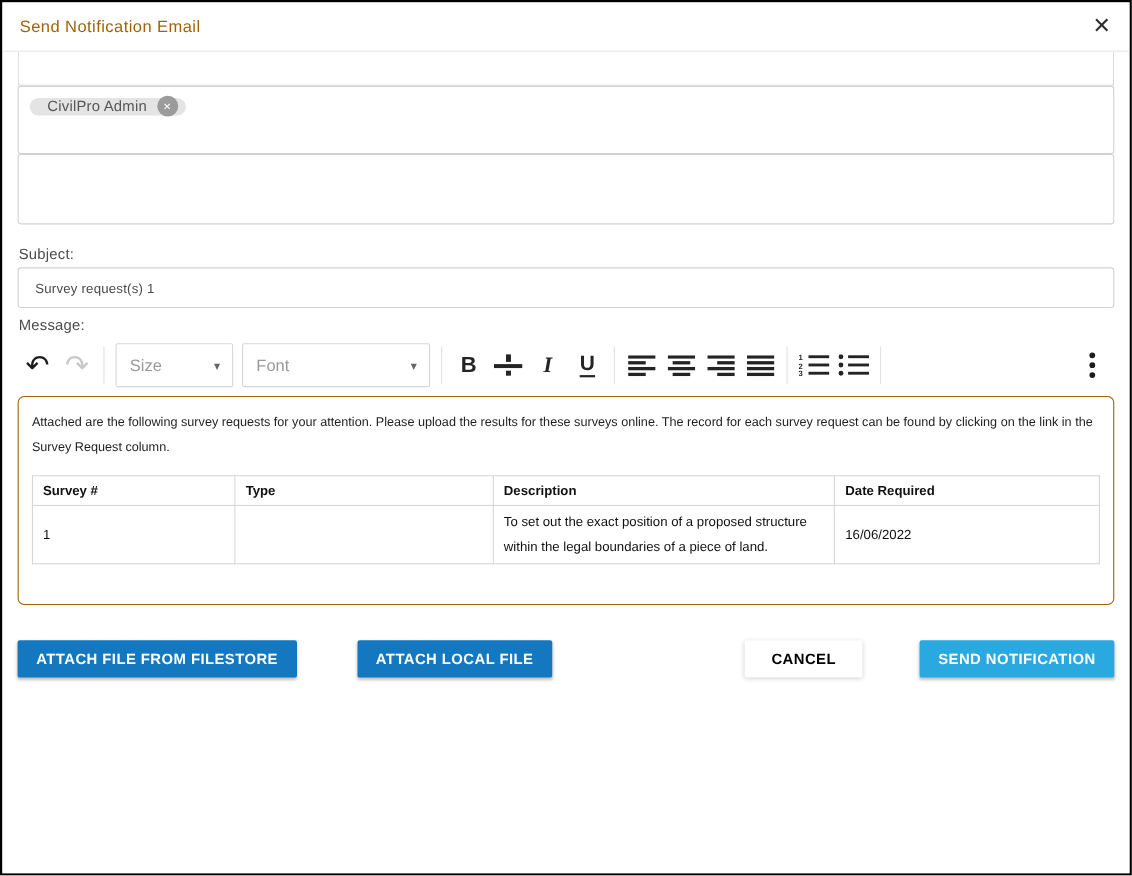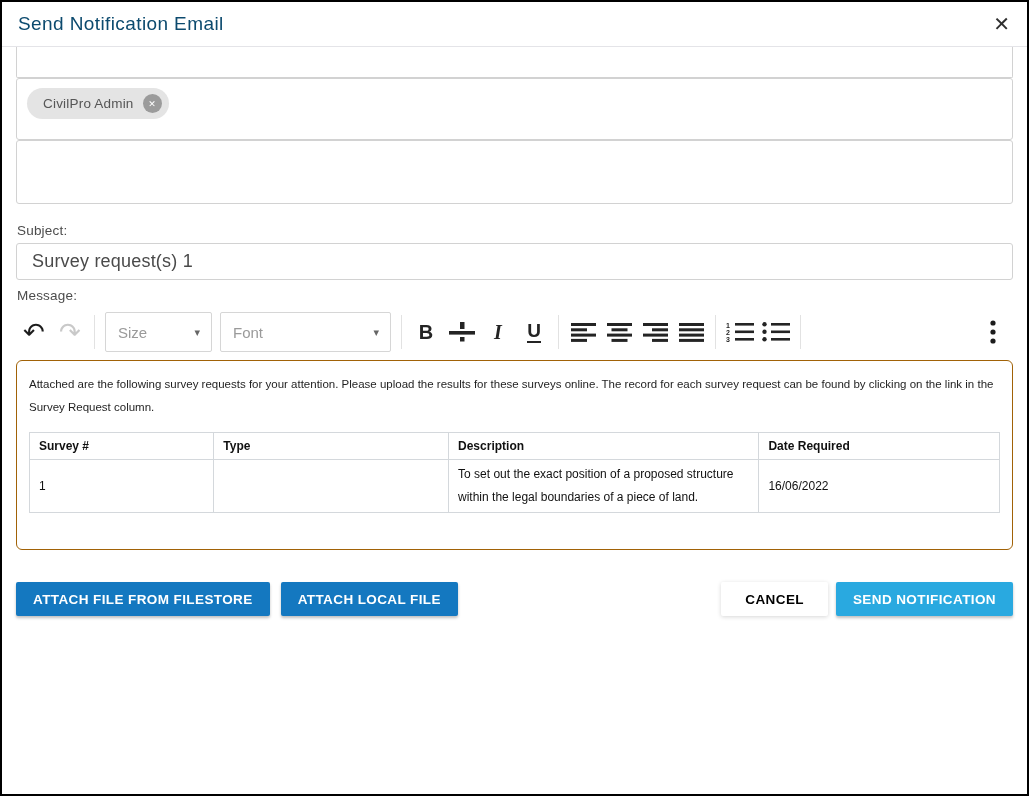--- a/index.html
+++ b/index.html
@@ -1,30 +1,30 @@
 <!DOCTYPE html>
 <html><head>
 <meta charset="utf-8">
 <style>
   html,body{margin:0;padding:0;background:#fff;font-family:"Liberation Sans",sans-serif;}
   .frame{width:1029px;height:796px;box-sizing:border-box;border:2px solid #000;background:#fff;overflow:hidden;position:relative;}
   
   .modal-header{height:45px;border-bottom:1px solid #e4e4e8;display:flex;align-items:center;justify-content:space-between;padding:0 17px 0 16px;box-sizing:border-box;}
-  .modal-title{font-size:19px;color:#0c4a6e;letter-spacing:.4px;}
+  .modal-title{font-size:15px;color:#a16207;letter-spacing:.4px;}
   .close-btn{font-size:20px;color:#2e2e2e;line-height:1;cursor:pointer;}
   .content{padding:0 14px;box-sizing:border-box;}
   
   .cut-input{height:30px;border:1px solid #d2d2d2;border-top:none;border-radius:0 0 2px 2px;}
   .field-label{font-size:13.5px;color:#4c4c4c;margin:19px 0 5px 1px;letter-spacing:.2px;}
   .box{border:1px solid #d2d2d2;border-radius:3px;box-sizing:border-box;background:#fff;}
   .cc-box{height:62px;padding:9px 10px;}
-  .chip{display:inline-flex;align-items:center;gap:9px;background:#e4e4e4;border-radius:17px;padding:0 7px 0 16px;height:31px;font-size:13.5px;color:#565656;letter-spacing:.2px;}
+  .chip{display:inline-flex;align-items:center;gap:9px;background:#e4e4e4;border-radius:17px;padding:0 7px 0 16px;height:16px;font-size:13.5px;color:#565656;letter-spacing:.2px;}
   .chip-x{width:19px;height:19px;border-radius:50%;background:#9b9b9b;color:#fff;display:flex;align-items:center;justify-content:center;font-size:9px;cursor:pointer;}
   .attach-box{height:64px;}
-  .subject-input{height:37px;display:flex;align-items:center;padding:0 15px;font-size:18px;color:#4a4a4a;letter-spacing:.2px;}
+  .subject-input{height:37px;display:flex;align-items:center;padding:0 15px;font-size:12px;color:#4a4a4a;letter-spacing:.2px;}
   .msg-label{margin-top:8px;}
   
   .toolbar{display:flex;align-items:center;margin-top:4px;height:48px;}
   .tb-sep{width:1px;height:34px;background:#e2e2e2;margin:0 6px;flex:none;}
   .tb-btn{min-width:36px;height:40px;display:flex;align-items:center;justify-content:center;color:#242424;cursor:pointer;flex:none;}
   .undo-g{font-size:26px;color:#1c1c1c;line-height:1;}
   .redo-g{font-size:26px;color:#c9c9c9;line-height:1;}
   .dropdown{width:107px;height:40px;border:1px solid #d6d6d6;border-radius:2px;display:flex;align-items:center;justify-content:space-between;padding:0 11px 0 12px;box-sizing:border-box;color:#9a9a9a;font-size:15px;cursor:pointer;flex:none;margin:0 4px;}
   .dropdown.font-dd{width:171px;}
   .caret{color:#666;font-size:11px;}
@@ -33,21 +33,21 @@
   .g-under{font-weight:bold;font-size:19px;border-bottom:2px solid #242424;line-height:1.05;}
   .kebab{margin-left:auto;margin-right:2px;}
   
   .editor-box{margin-top:4px;border:1px solid #a16207;border-radius:6px;height:190px;padding:2px 12px;box-sizing:border-box;overflow:hidden;}
   .editor-par{font-size:11.5px;color:#1f1f1f;line-height:23px;margin:10px 0 0 0;letter-spacing:0;}
   .msg-table{border-collapse:collapse;width:100%;margin-top:13px;table-layout:fixed;}
   .msg-table th,.msg-table td{border:1px solid #d4d8dc;font-size:12px;text-align:left;color:#111;padding:3px 9px;font-weight:normal;}
   .msg-table th{font-weight:bold;height:20px;}
   .msg-table td{height:46px;line-height:23px;}
   
-  .footer{display:flex;align-items:flex-end;margin-top:32px;}
+  .footer{display:flex;align-items:flex-end;margin-top:32px;gap:44px;}
   .btn{height:34px;display:inline-flex;align-items:center;justify-content:center;font-size:13.5px;font-weight:bold;letter-spacing:.4px;padding:0 17px;border-radius:2px;box-shadow:0 2px 3px rgba(0,0,0,.25);cursor:pointer;color:#fff;white-space:nowrap;}
   .btn-filestore{background:#1478c0;margin-right:11px;}
   .btn-local{background:#1478c0;}
   .btn-cancel{background:#fff;color:#000000;box-shadow:0 1px 4px rgba(0,0,0,.16);margin-left:auto;margin-right:8px;padding:0 24px;}
   .btn-send{background:#29a9e0;}
   svg{display:block;}
 </style>
 </head>
 <body>
 

